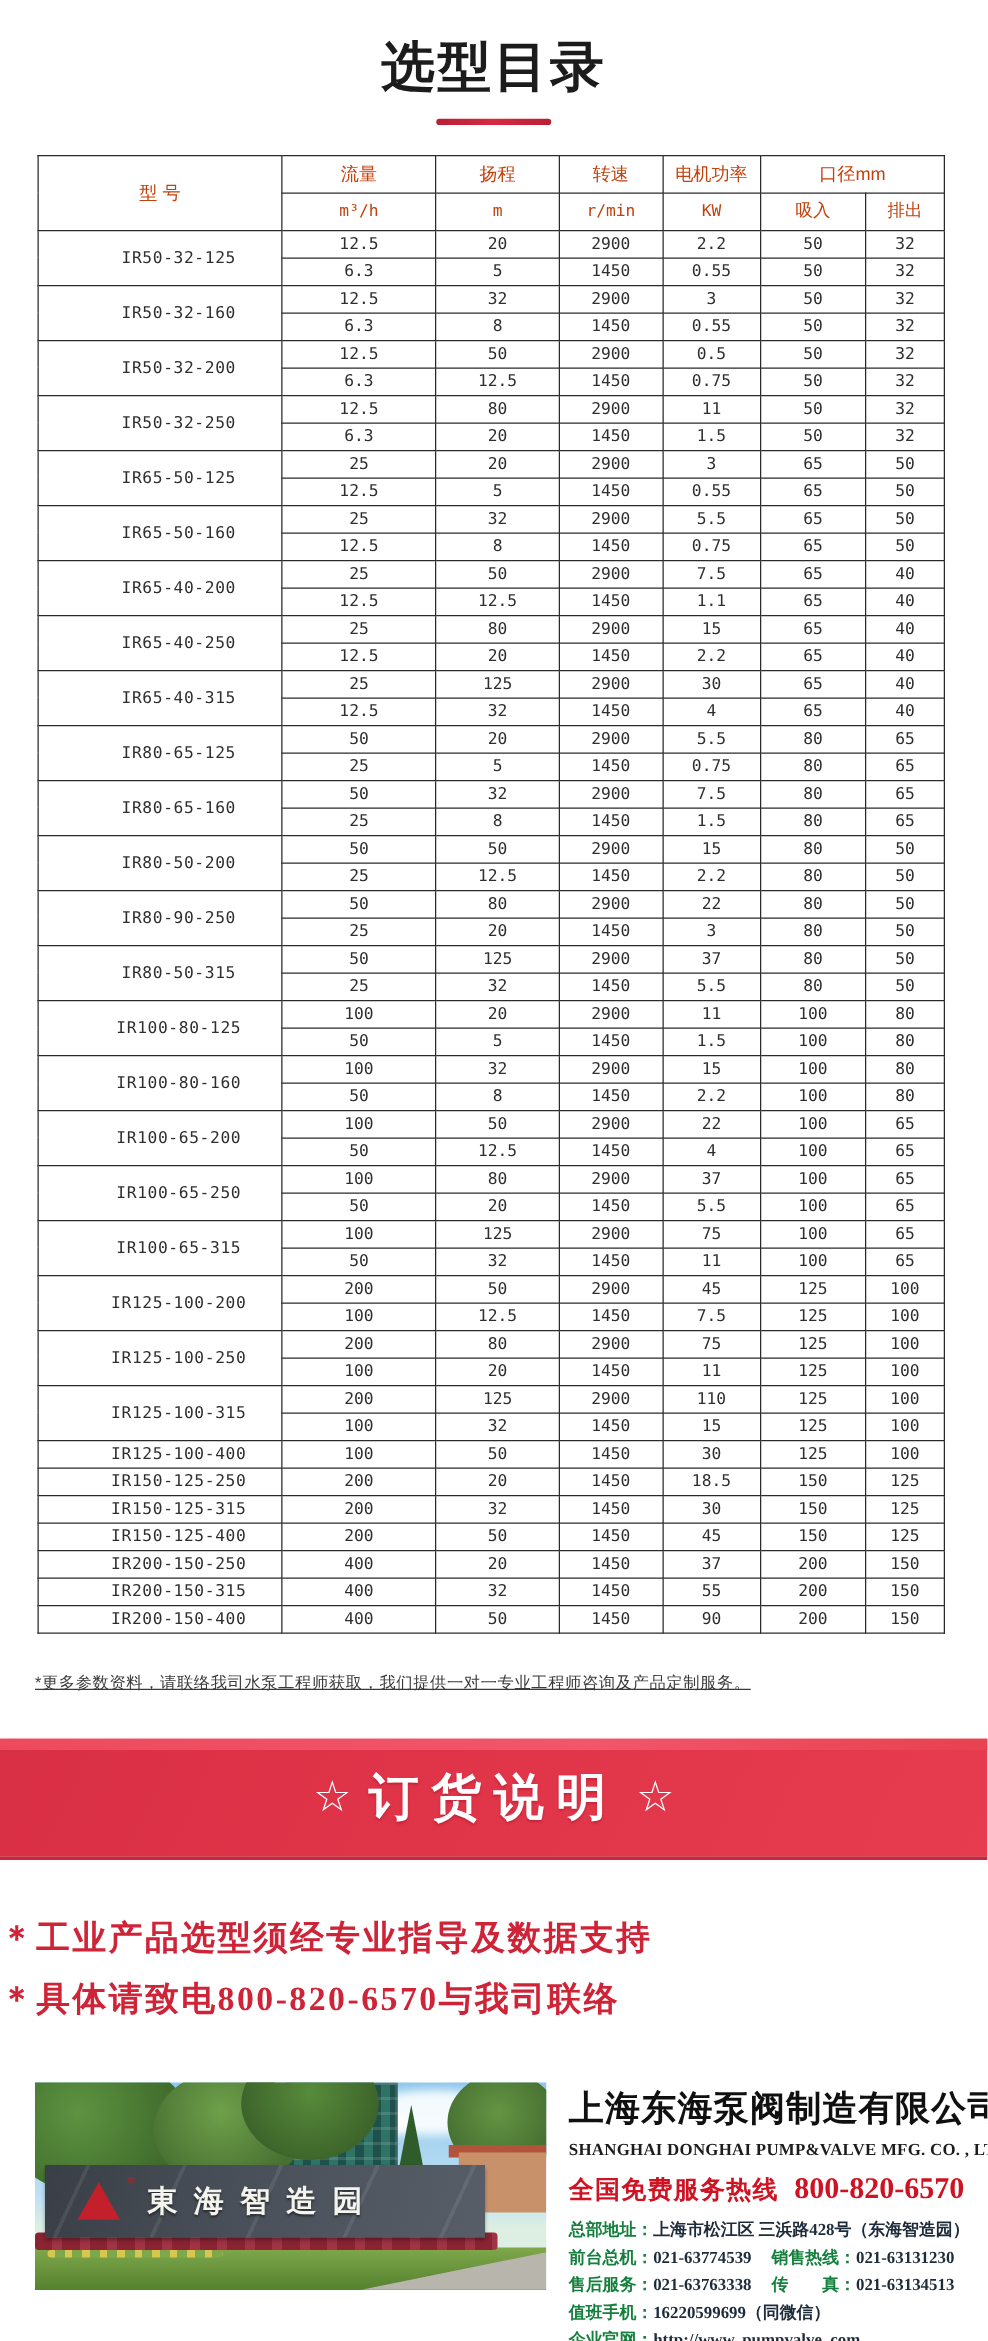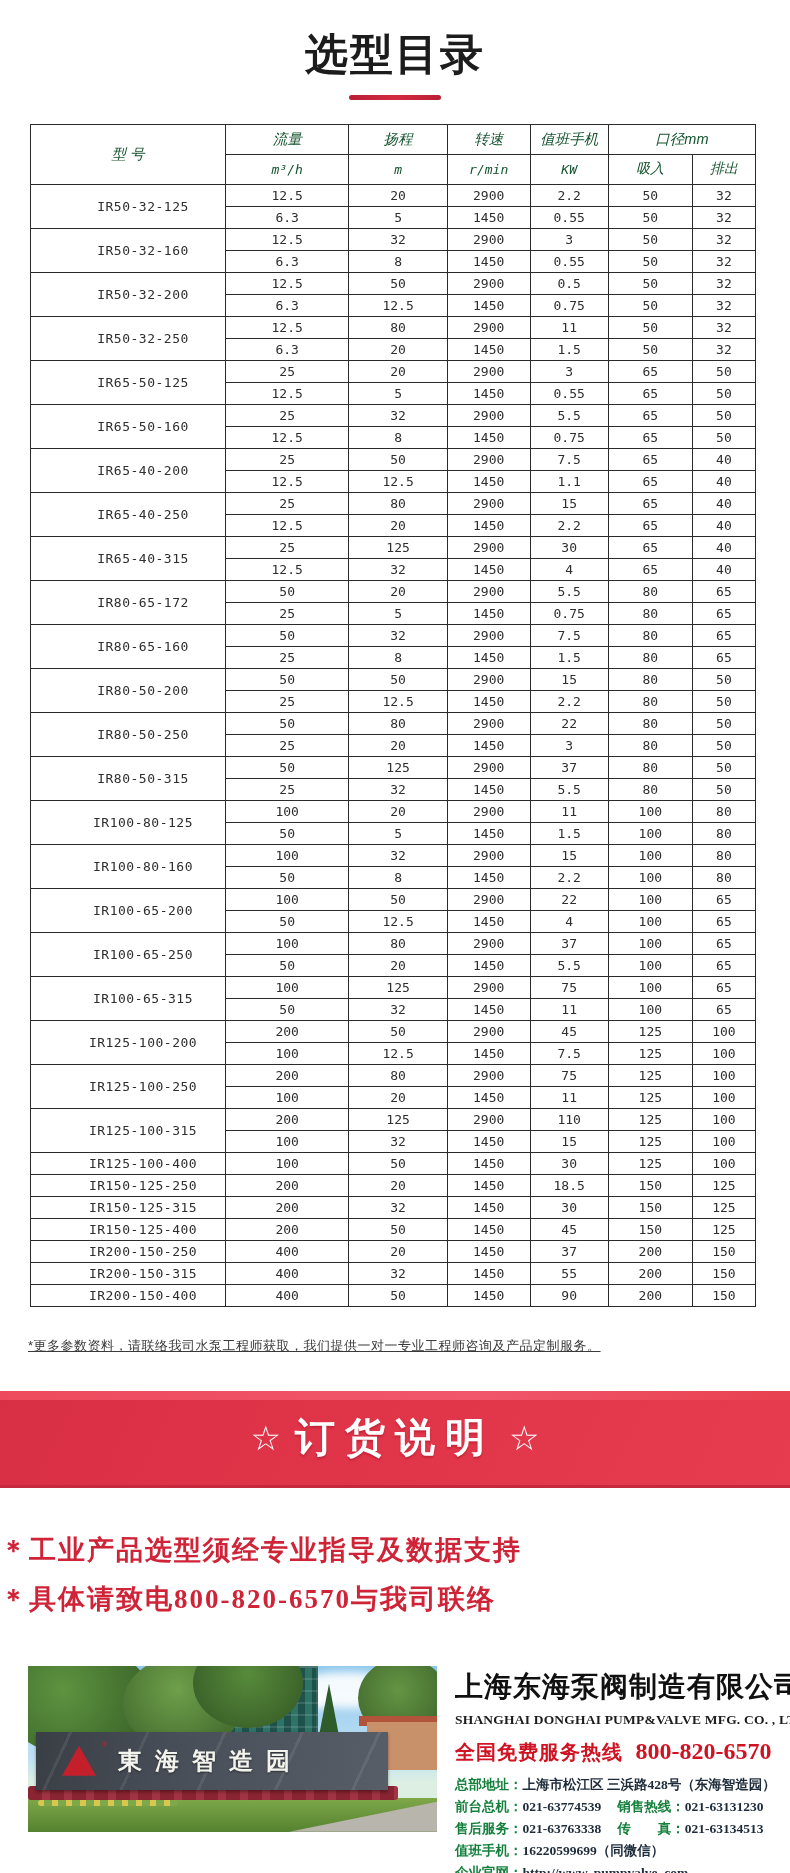--- a/index.html
+++ b/index.html
@@ -15,21 +15,21 @@
   .page-title { font-size:43px; font-weight:bold; color:#1c1c1c; letter-spacing:2px; line-height:1.25; }
   .title-divider { width:92px; height:5px; background:linear-gradient(90deg,#b91f35,#d42a40,#b91f35); margin:13px auto 0; border-radius:3px; }
 
   
   .table-wrap { margin:24px 0 0 30px; width:726px; }
   table.spec { width:100%; border-collapse:collapse; table-layout:fixed; border:1.5px solid #1a1a1a; }
   table.spec th, table.spec td {
     border:1px solid #2a2a2a; text-align:center; vertical-align:middle;
     font-weight:normal; color:#2e2e2e; padding:0 2px;
   }
-  table.spec thead th { height:30px; font-size:14.5px; color:#14532d;font-style:italic; }
+  table.spec thead th { height:30px; font-size:14.5px; color:#c2410c; }
   table.spec thead tr.units th { font-family:"DejaVu Sans Mono", monospace; font-size:13px; }
   table.spec thead tr.units th.cjk { font-family:"Liberation Sans", sans-serif; font-size:14px; }
   table.spec td { height:22px; font-size:13px; font-family:"DejaVu Sans Mono", monospace; }
   table.spec td.model { font-size:13px; letter-spacing:0.5px;padding-left:32px; }
   table.spec tr.sub-sep td { border-top:1px solid #8a8a8a; }
 
   
   .footnote { margin:30px 0 0 28px; font-size:13px; color:#3a3a3a; letter-spacing:0.5px;text-decoration:underline; }
 
   
@@ -114,21 +114,21 @@
         <col style="width:10.8%">
         <col style="width:11.6%">
         <col style="width:8.7%">
     </colgroup>
     <thead>
       <tr>
         <th rowspan="2">型 号</th>
         <th>流量</th>
         <th>扬程</th>
         <th>转速</th>
-        <th>值班手机</th>
+        <th>电机功率</th>
         <th colspan="2">口径mm</th>
       </tr>
       <tr class="units">
         <th>m³/h</th>
         <th>m</th>
         <th>r/min</th>
         <th>KW</th>
         <th class="cjk">吸入</th>
         <th class="cjk">排出</th>
       </tr>
@@ -281,21 +281,21 @@
         </tr>
         <tr class="sub-sep">
           <td>12.5</td>
           <td>32</td>
           <td>1450</td>
           <td>4</td>
           <td>65</td>
           <td>40</td>
         </tr>
         <tr>
-          <td rowspan="2" class="model">IR80-65-172</td>
+          <td rowspan="2" class="model">IR80-65-125</td>
           <td>50</td>
           <td>20</td>
           <td>2900</td>
           <td>5.5</td>
           <td>80</td>
           <td>65</td>
         </tr>
         <tr class="sub-sep">
           <td>25</td>
           <td>5</td>
@@ -332,21 +332,21 @@
         </tr>
         <tr class="sub-sep">
           <td>25</td>
           <td>12.5</td>
           <td>1450</td>
           <td>2.2</td>
           <td>80</td>
           <td>50</td>
         </tr>
         <tr>
-          <td rowspan="2" class="model">IR80-50-250</td>
+          <td rowspan="2" class="model">IR80-90-250</td>
           <td>50</td>
           <td>80</td>
           <td>2900</td>
           <td>22</td>
           <td>80</td>
           <td>50</td>
         </tr>
         <tr class="sub-sep">
           <td>25</td>
           <td>20</td>

